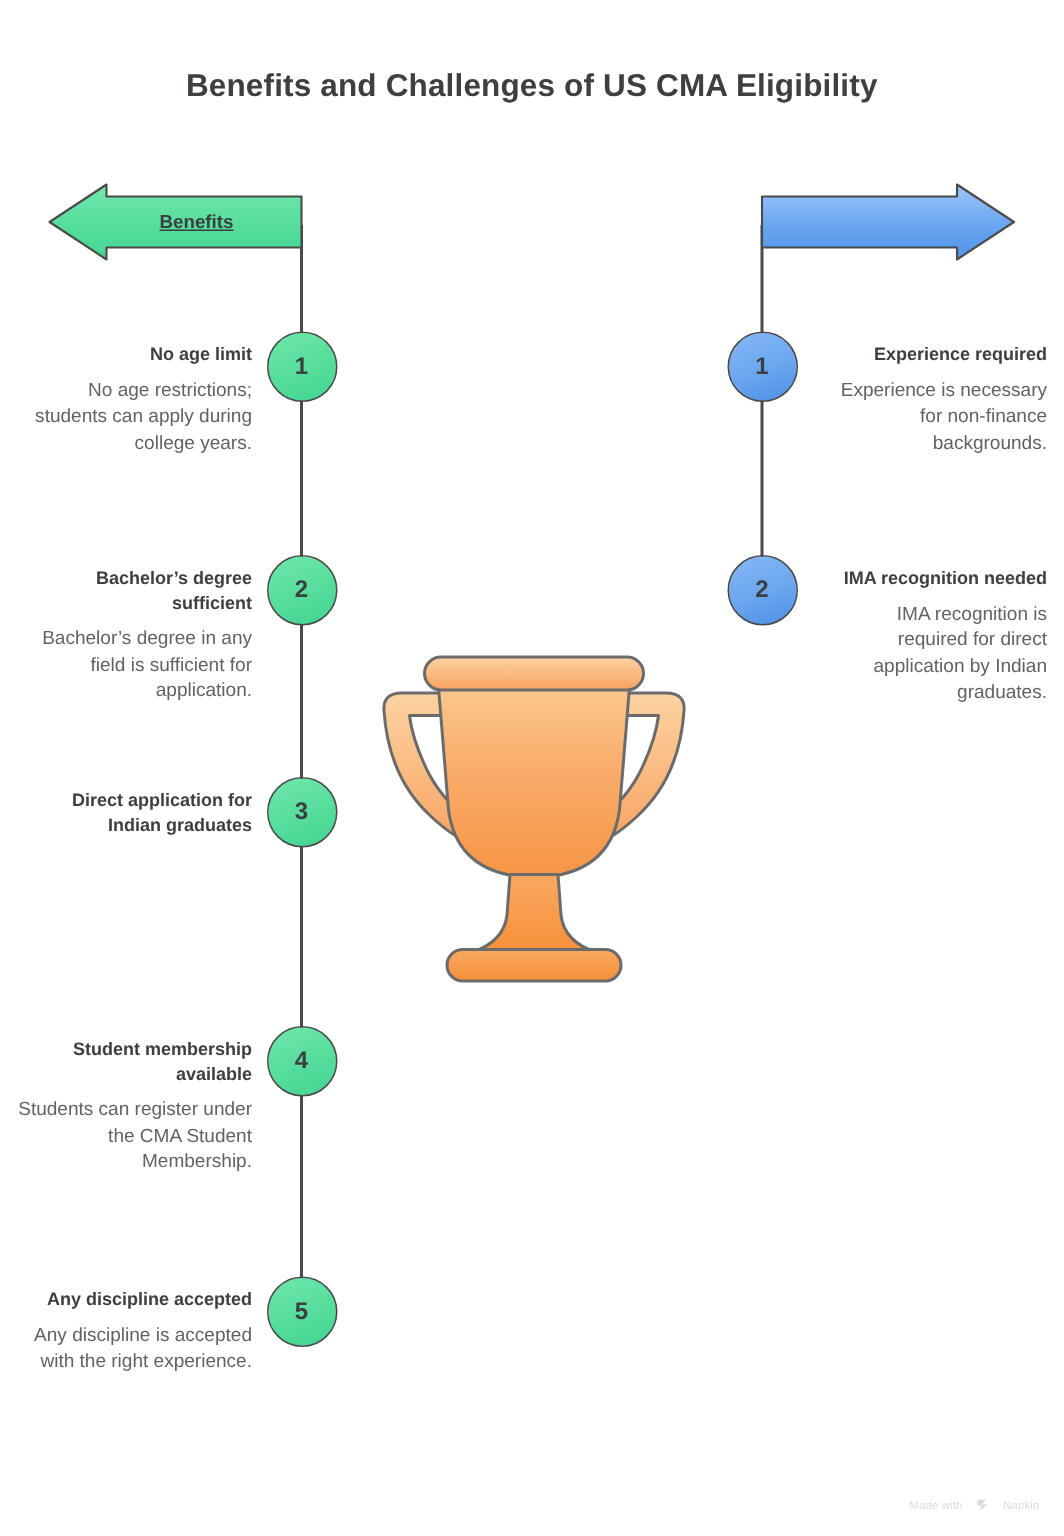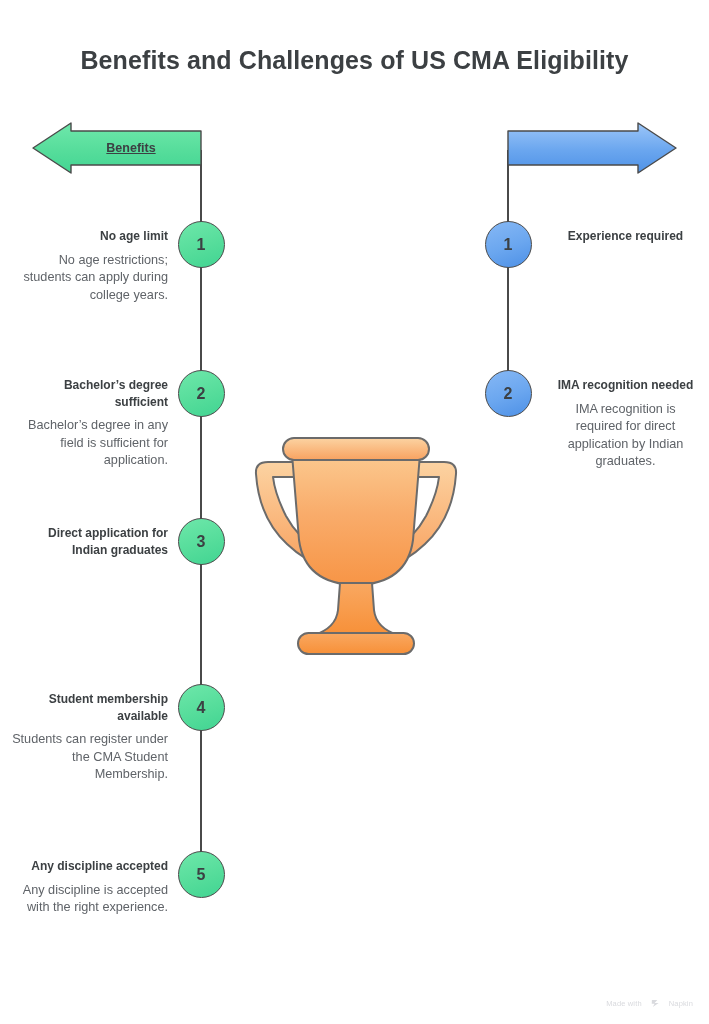--- a/index.html
+++ b/index.html
@@ -8,21 +8,21 @@
     background:#ffffff;
     font-family:"Liberation Sans","DejaVu Sans",sans-serif;
     -webkit-font-smoothing:antialiased;
   }
   .canvas{position:absolute;inset:0;}
 
   
   .title{
     position:absolute;left:0;right:0;top:46px;
     text-align:center;
-    font-size:25px;font-weight:bold;color:#3c4043;
+    font-size:21px;font-weight:bold;color:#3c4043;
     letter-spacing:.1px;
   }
 
   
   .spine{position:absolute;width:1.6px;background:#4a4a4a;}
   #spine-left{left:200.3px;top:150px;height:726px;}
   #spine-right{left:507.3px;top:150px;height:245px;}
 
   
   .banner{position:absolute;height:48px;}
@@ -50,21 +50,21 @@
   
   .item-text{position:absolute;}
   .item-head{
     font-size:12px;font-weight:bold;color:#3c4043;
     line-height:16.5px;margin:0;
   }
   .item-body{
     font-size:12.7px;color:#5f6368;line-height:17.5px;margin:7px 0 0 0;
   }
   .col-left .item-text{text-align:right;}
-  .col-right .item-text{text-align:center;}
+  .col-right .item-text{text-align:right;}
 
   
   #trophy{position:absolute;left:252px;top:432px;width:208px;height:228px;}
 
   
   #watermark{
     position:absolute;right:16px;bottom:16px;
     display:flex;align-items:center;gap:9px;
     font-size:7.5px;color:#d9dade;letter-spacing:.15px;
   }
@@ -149,20 +149,21 @@
     </div>
   </div>
 
   <div class="col-right">
 
     <div class="node blue" style="left:484.5px;top:221px;">
       <span>1</span>
     </div>
     <div class="item-text" style="left:553px;top:228px;width:145px;">
       <p class="item-head">Experience required</p>
+      <p class="item-body">Experience is necessary for non-finance backgrounds.</p>
     </div>
 
     <div class="node blue" style="left:484.5px;top:370px;">
       <span>2</span>
     </div>
     <div class="item-text" style="left:553px;top:377px;width:145px;">
       <p class="item-head">IMA recognition needed</p>
       <p class="item-body">IMA recognition is required for direct application by Indian graduates.</p>
     </div>
   </div>

